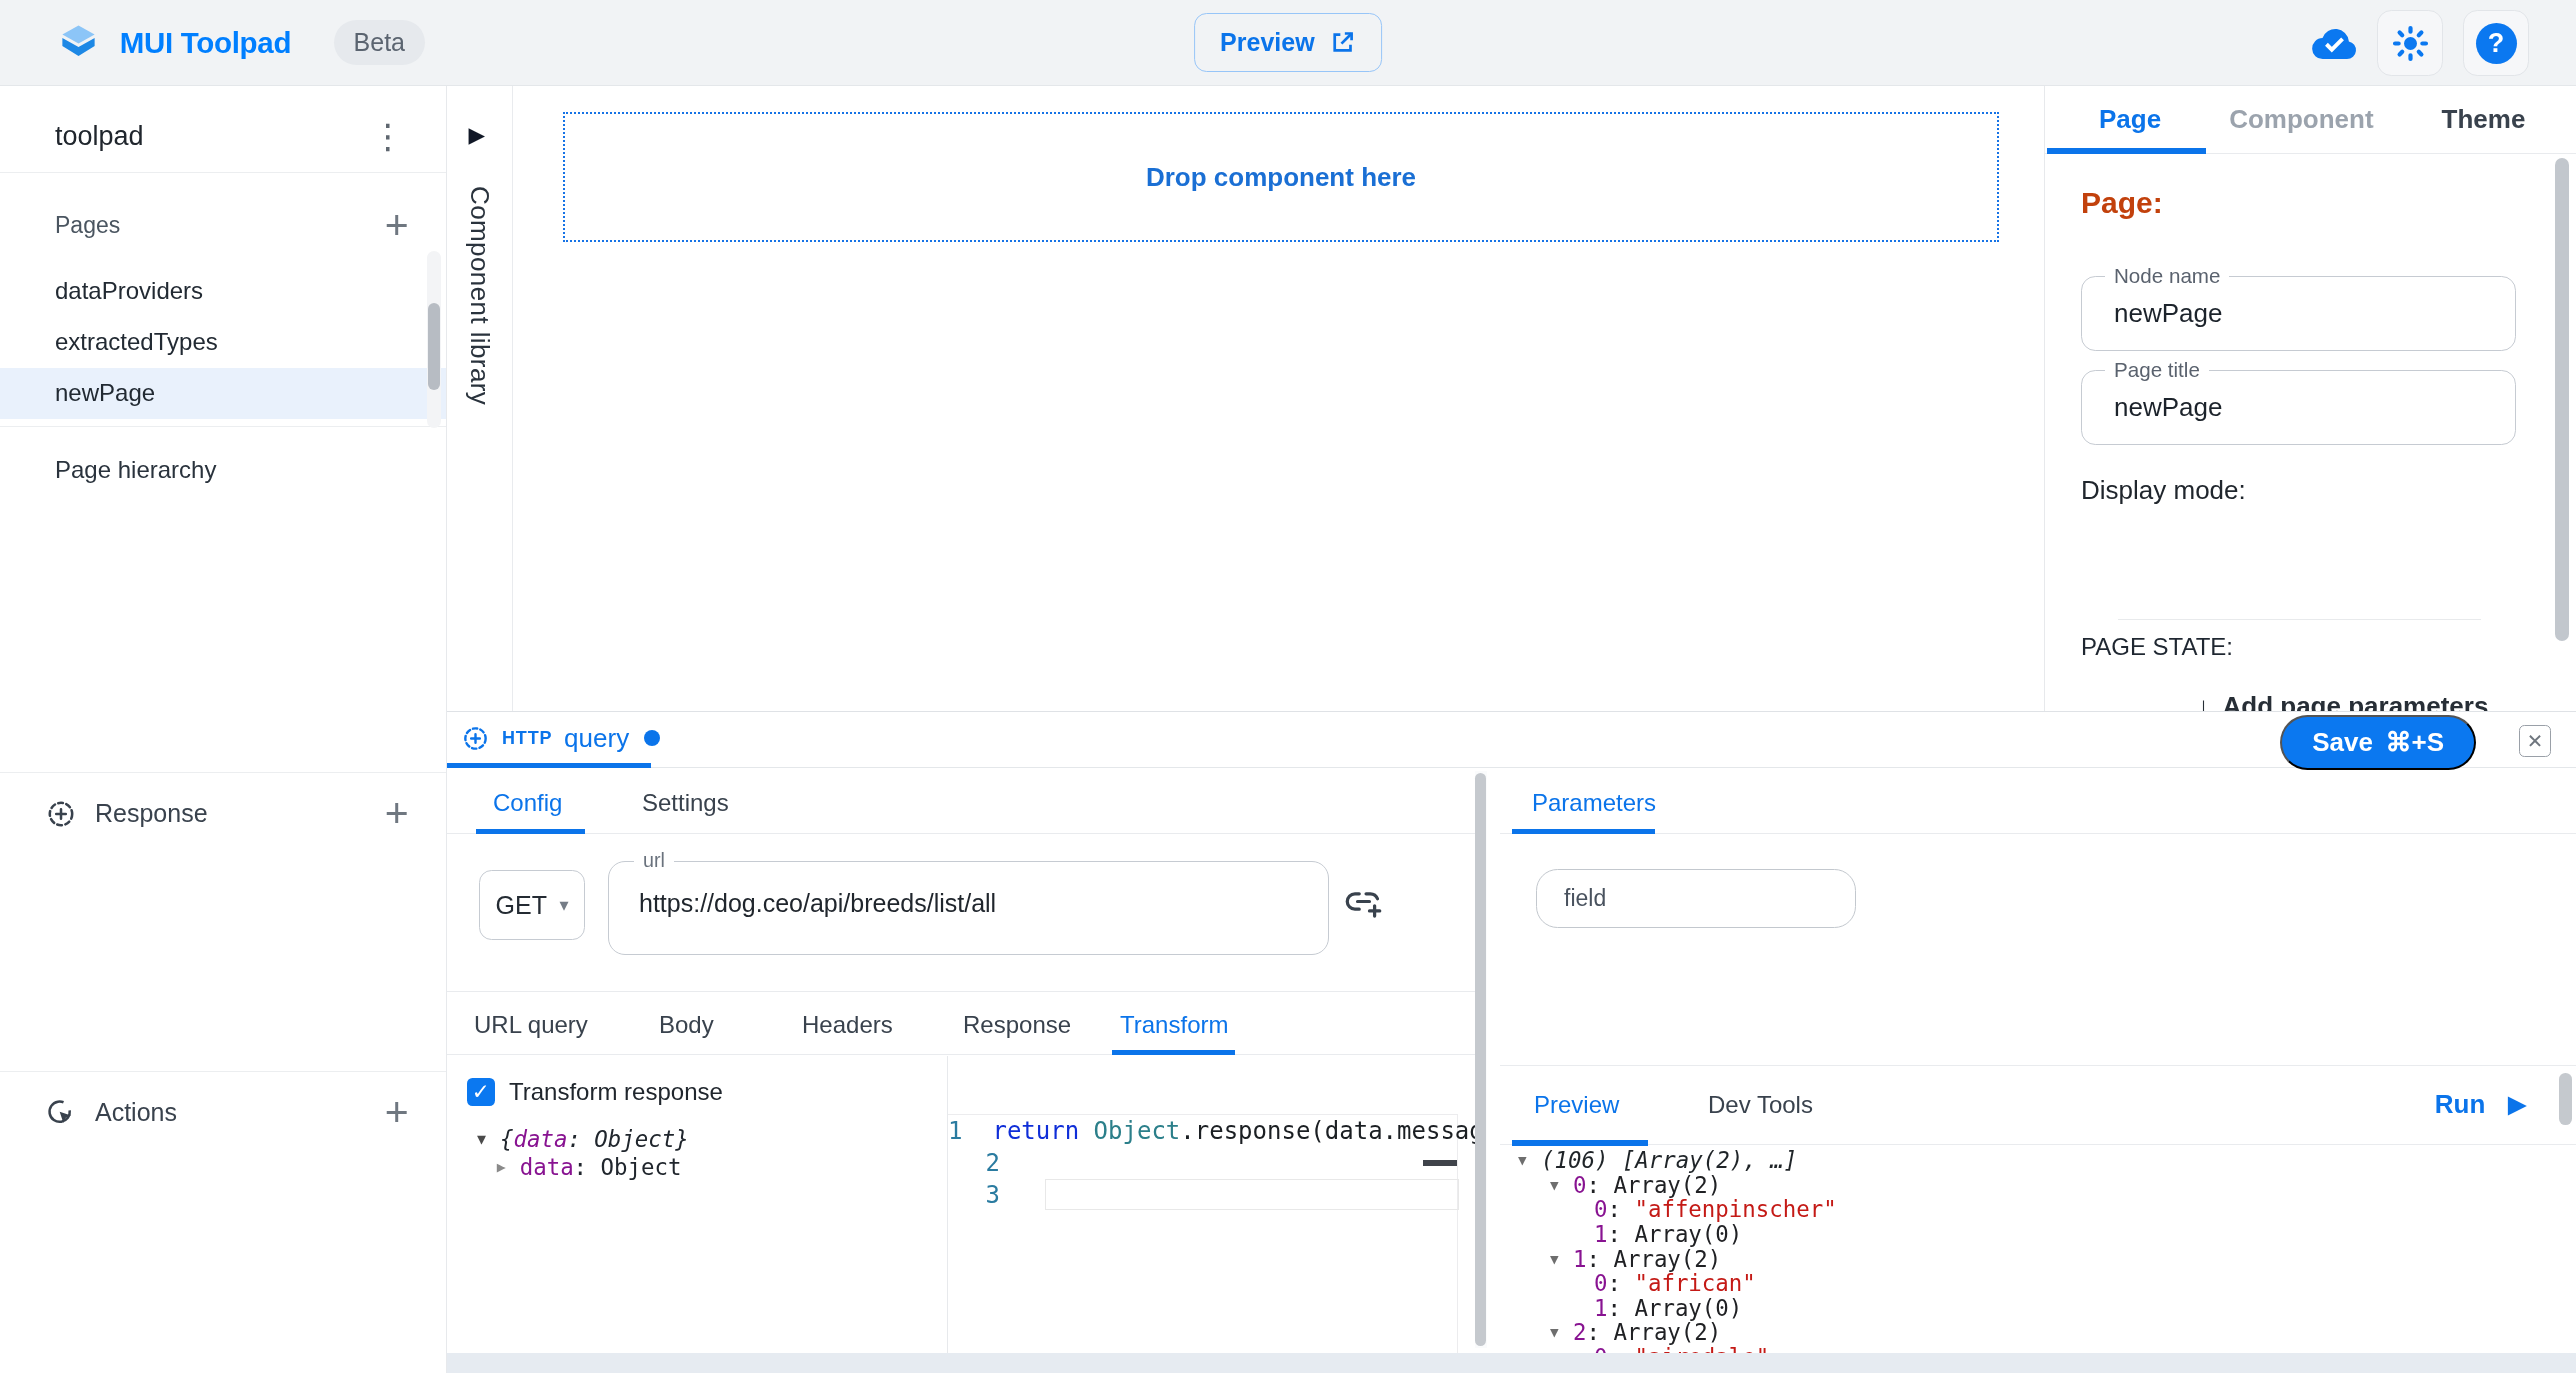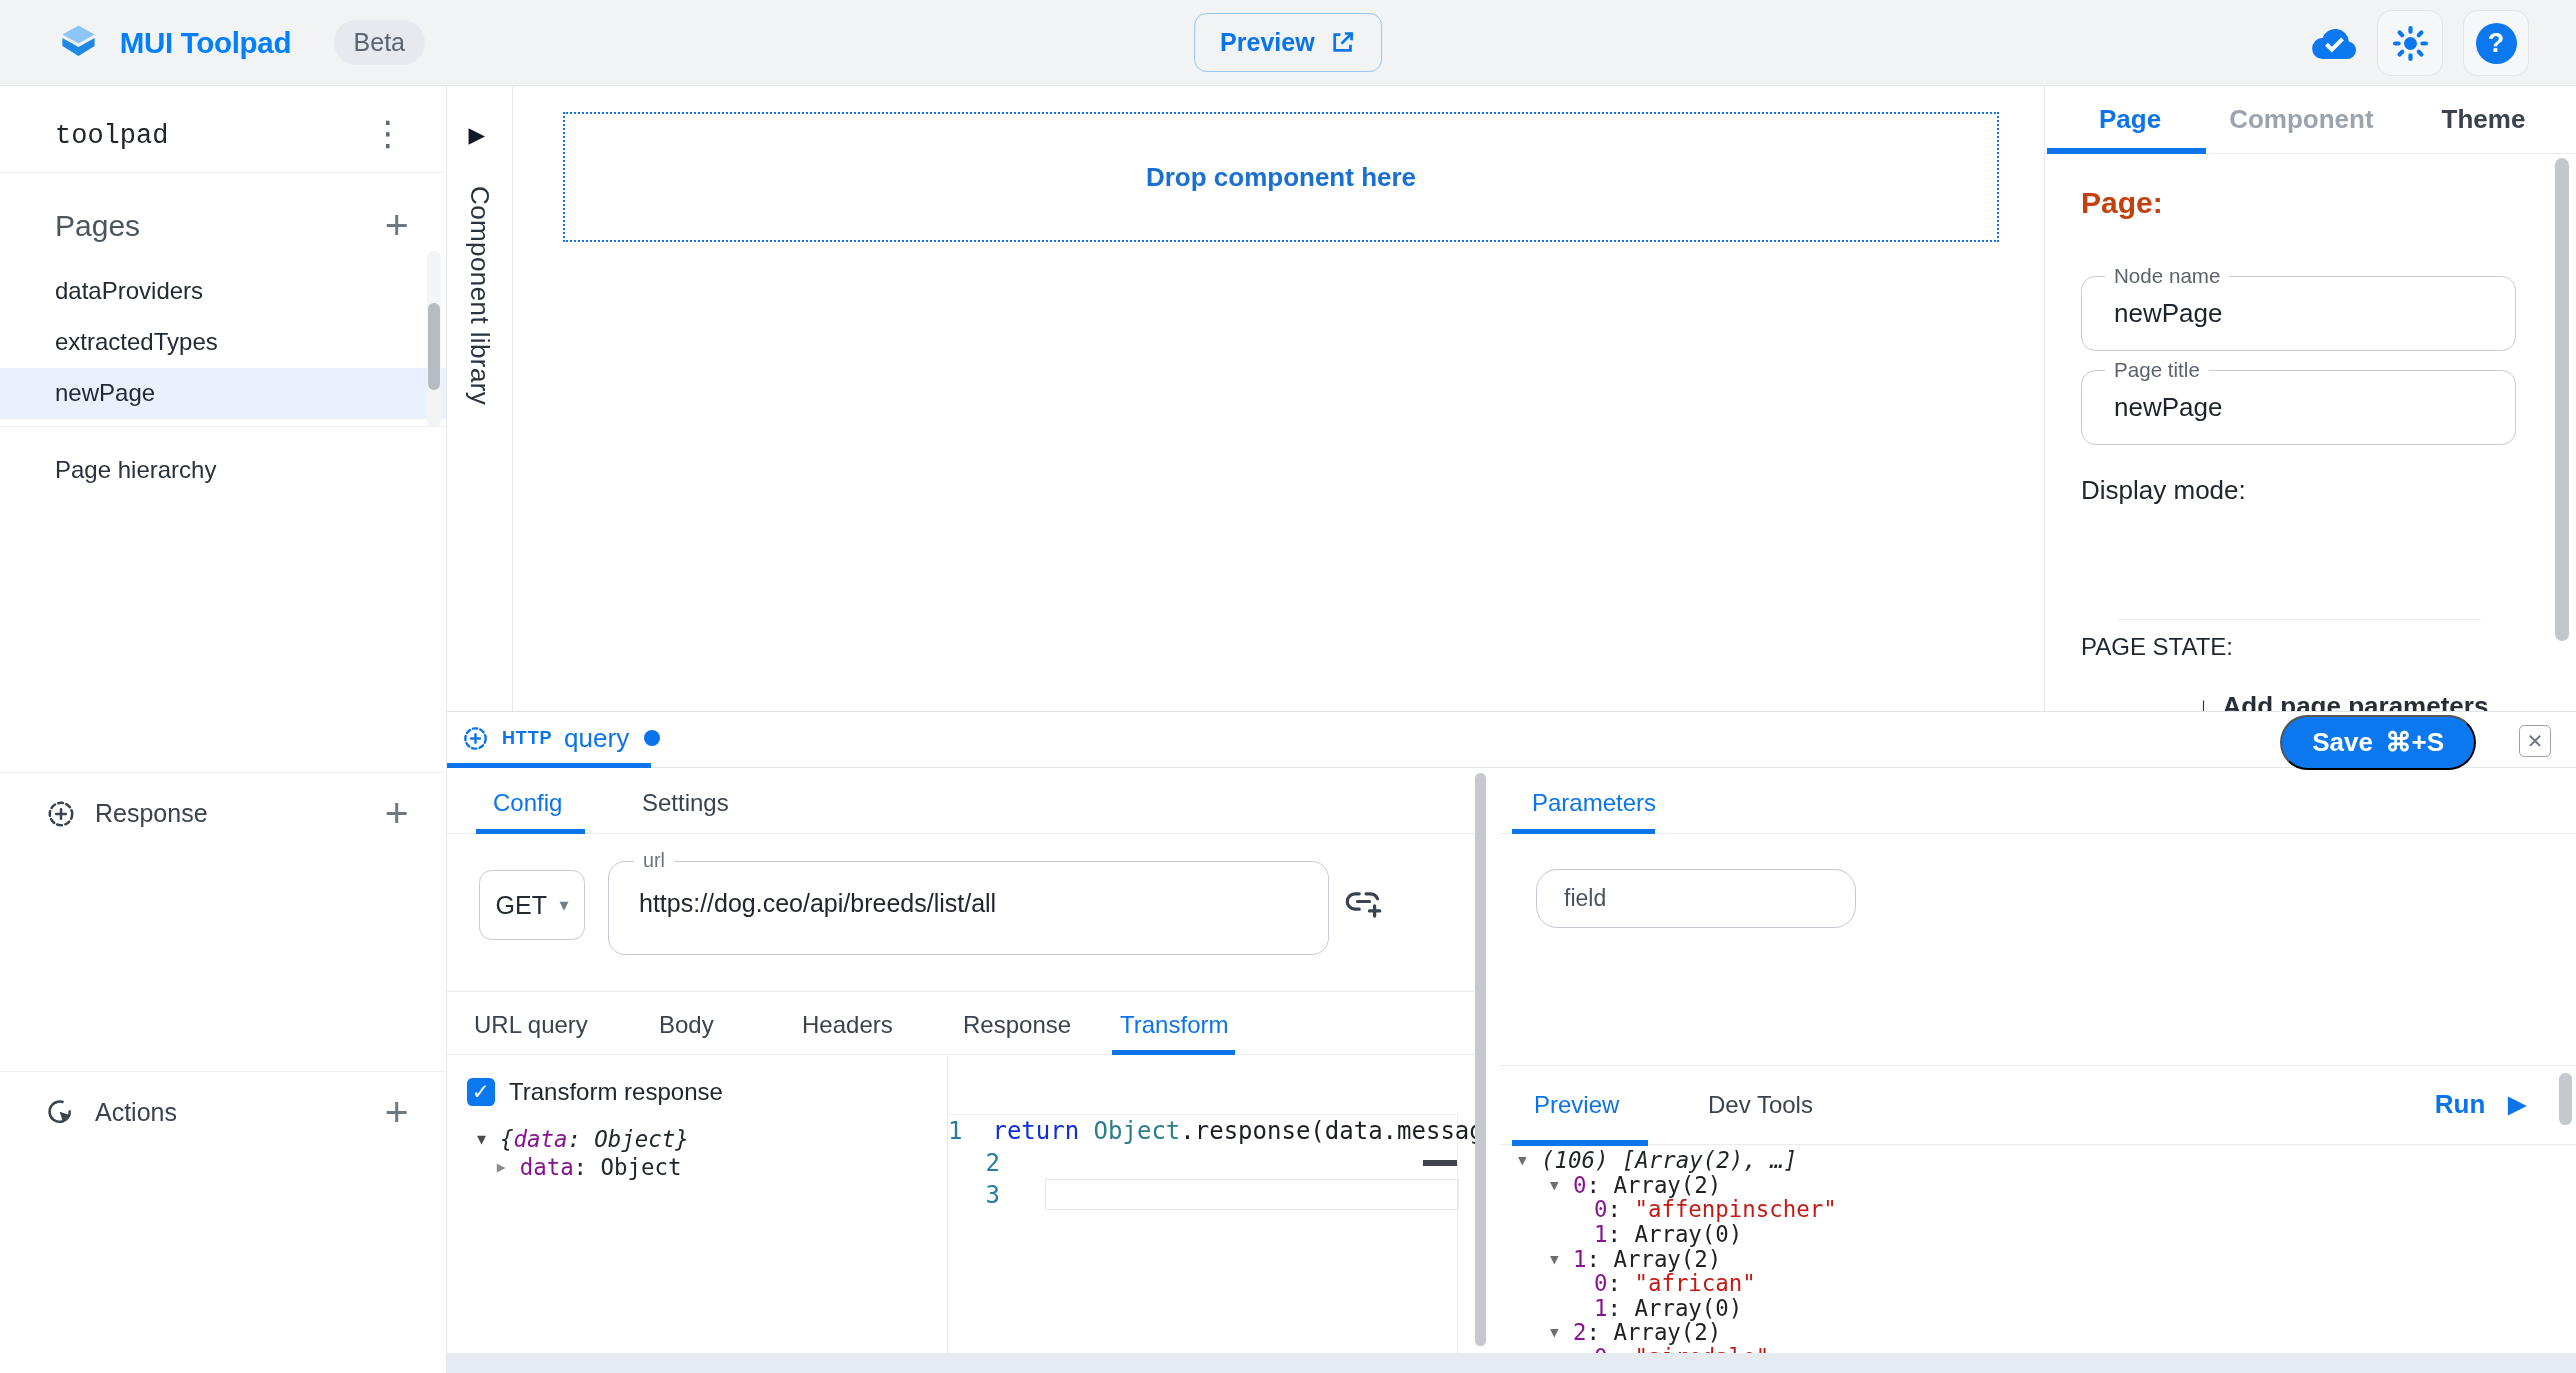--- a/index.html
+++ b/index.html
@@ -20,26 +20,26 @@
     font-weight:700; font-size:25px; display:flex; align-items:center; gap:14.3px; padding:0 25px; }
   .hdr-icons { position:absolute; right:47px; top:0; height:86px; display:flex; align-items:center; gap:19.7px; }
   .icon-btn { width:66px; height:66px; border:0.9px solid #e2e5e9; background:#f6f7f9;
     border-radius:14.3px; display:flex; align-items:center; justify-content:center; }
   .help-circle { width:41px; height:41px; border-radius:50%; background:#0b78f0; color:#fff;
     font-weight:700; font-size:27px; display:flex; align-items:center; justify-content:center; }
   
   .sidebar { position:absolute; left:0; top:86px; width:447px; bottom:0; background:#fff;
     border-right:0.9px solid #e7e9ec; }
   .project-row { height:87px; display:flex; align-items:center; justify-content:space-between;
-    padding:14px 34px 0 55px; border-bottom:0.9px solid #eceef0;font-family:Liberation Mono, monospace; }
+    padding:14px 34px 0 55px; border-bottom:0.9px solid #eceef0; }
   .project-name { font-size:27px; color:#20262d; }
   .kebab { color:#5f6770; font-size:34px; line-height:1; padding:3.6px 7.2px; }
   .section-head { display:flex; align-items:center; justify-content:space-between; padding:0 32px 0 55px; }
   .section-head.pages { margin-top:32px; }
-  .section-title { font-size:30px; color:#4a5560; }
+  .section-title { font-size:23px; color:#4a5560; }
   .plus-btn { font-size:41px; font-weight:300; color:#6f7780; line-height:1; padding:0 5.4px; }
   .page-list { margin-top:19.7px; border-bottom:0.9px solid #eceef0; position:relative; padding-bottom:7.2px; }
   .page-item { height:51px; display:flex; align-items:center; padding-left:55px; font-size:24px; color:#222a33; }
   .page-item.selected { background:#e9f1fc; }
   .list-scroll-track { position:absolute; right:5.4px; top:-14.3px; width:13.4px; height:177px;
     background:#f3f4f6; border-radius:7.2px; }
   .list-scroll-thumb { position:absolute; left:0.9px; top:52px; width:11.6px; height:87px;
     background:#b7bcc3; border-radius:6.3px; }
   .hierarchy-row { height:54px; display:flex; align-items:center; padding-left:55px;
     font-size:24px; color:#2a333d; margin-top:16px; }

